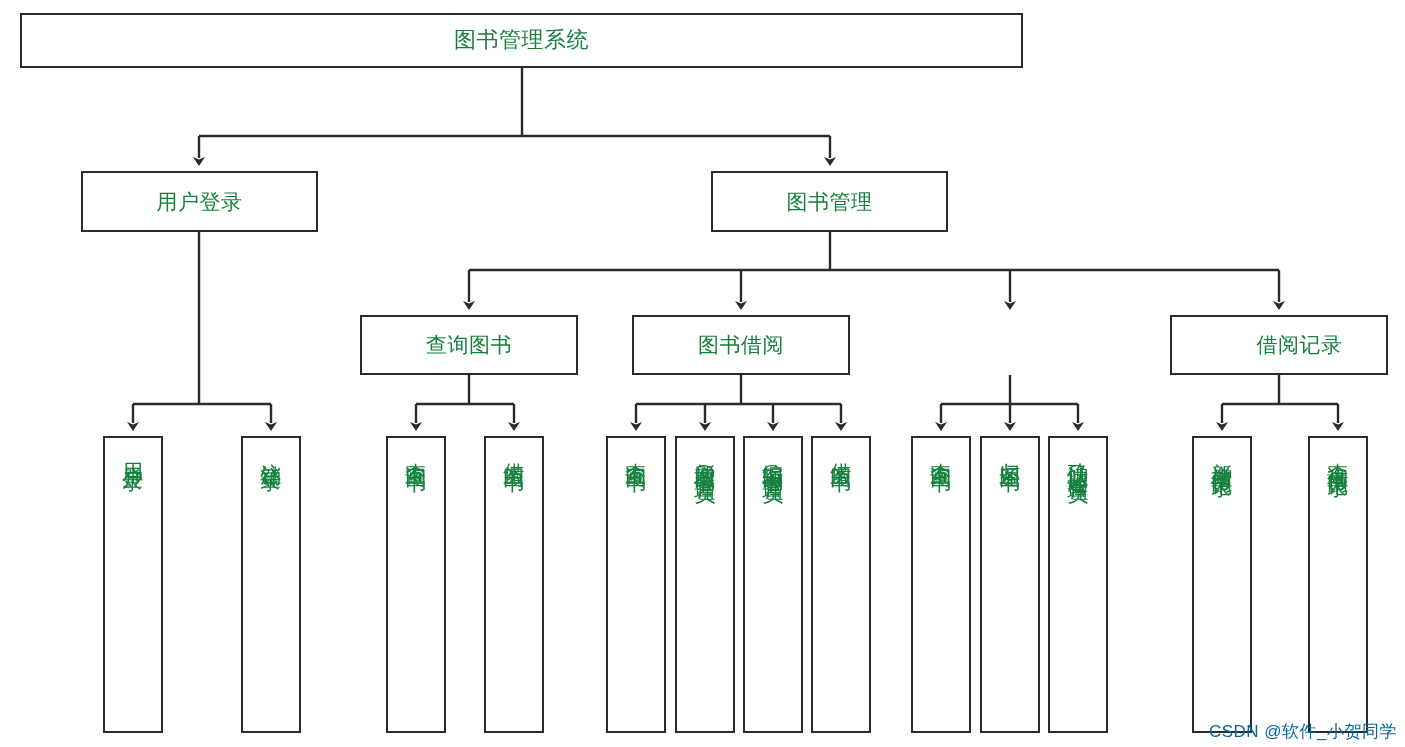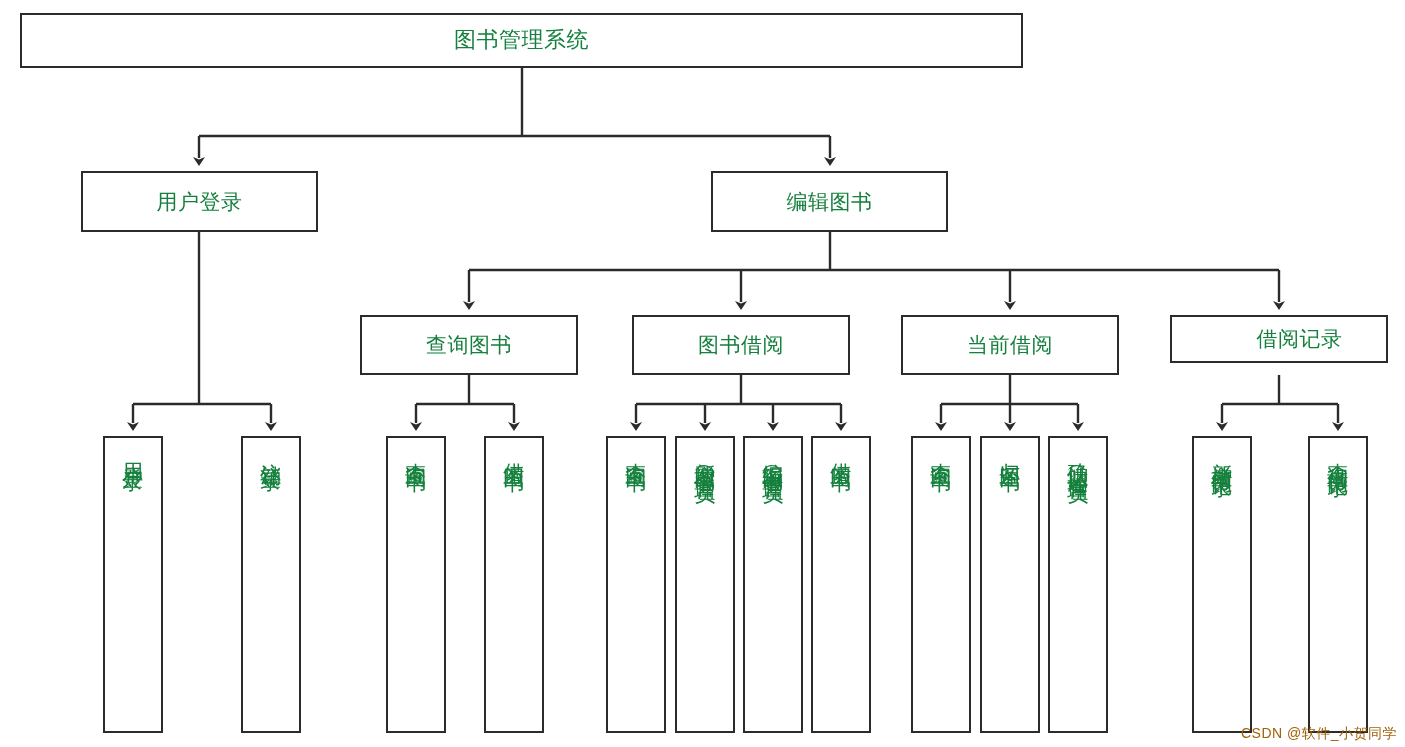--- a/index.html
+++ b/index.html
@@ -63,22 +63,22 @@
     font-size: 21px;
     line-height: 1.12;
     letter-spacing: 3px;
     white-space: nowrap;
     max-height: 100%;
   }
   #watermark {
     position: absolute;
     right: 8px;
     bottom: 4px;
-    font-size: 14px;
-    color: #a16207;
+    font-size: 17px;
+    color: #0369a1;
     letter-spacing: 0.5px;
     z-index: 5;
     white-space: nowrap;
   }
 </style>
 </head>
 <body>
 
 <div id="canvas">
 
@@ -136,33 +136,30 @@
   </svg>
 
   <div class="node horiz root" style="left:20px; top:13px; width:1003px; height:55px;">
     <span class="node-label">图书管理系统</span>
   </div>
 
   <div class="node horiz" style="left:81px; top:171px; width:237px; height:61px;">
     <span class="node-label">用户登录</span>
   </div>
   <div class="node horiz" style="left:711px; top:171px; width:237px; height:61px;">
-    <span class="node-label">编辑图书</span>
+    <span class="node-label">图书管理</span>
   </div>
 
   <div class="node horiz" style="left:360px; top:315px; width:218px; height:60px;">
     <span class="node-label">查询图书</span>
   </div>
   <div class="node horiz" style="left:632px; top:315px; width:218px; height:60px;align-items:center;">
     <span class="node-label">图书借阅</span>
   </div>
-  <div class="node horiz" style="left:901px; top:315px; width:218px; height:60px;">
-    <span class="node-label">当前借阅</span>
-  </div>
-  <div class="node horiz" style="left:1170px; top:315px; width:218px; height:48px;padding-left:41px;">
+  <div class="node horiz" style="left:1170px; top:315px; width:218px; height:60px;padding-left:41px;">
     <span class="node-label">借阅记录</span>
   </div>
 
   <div class="node vert" style="left:103px; top:436px; width:60px; height:297px;">
     <span class="node-label">用户登录</span>
   </div>
   <div class="node vert" style="left:241px; top:436px; width:60px; height:297px;">
     <span class="node-label">注销登录</span>
   </div>
 

